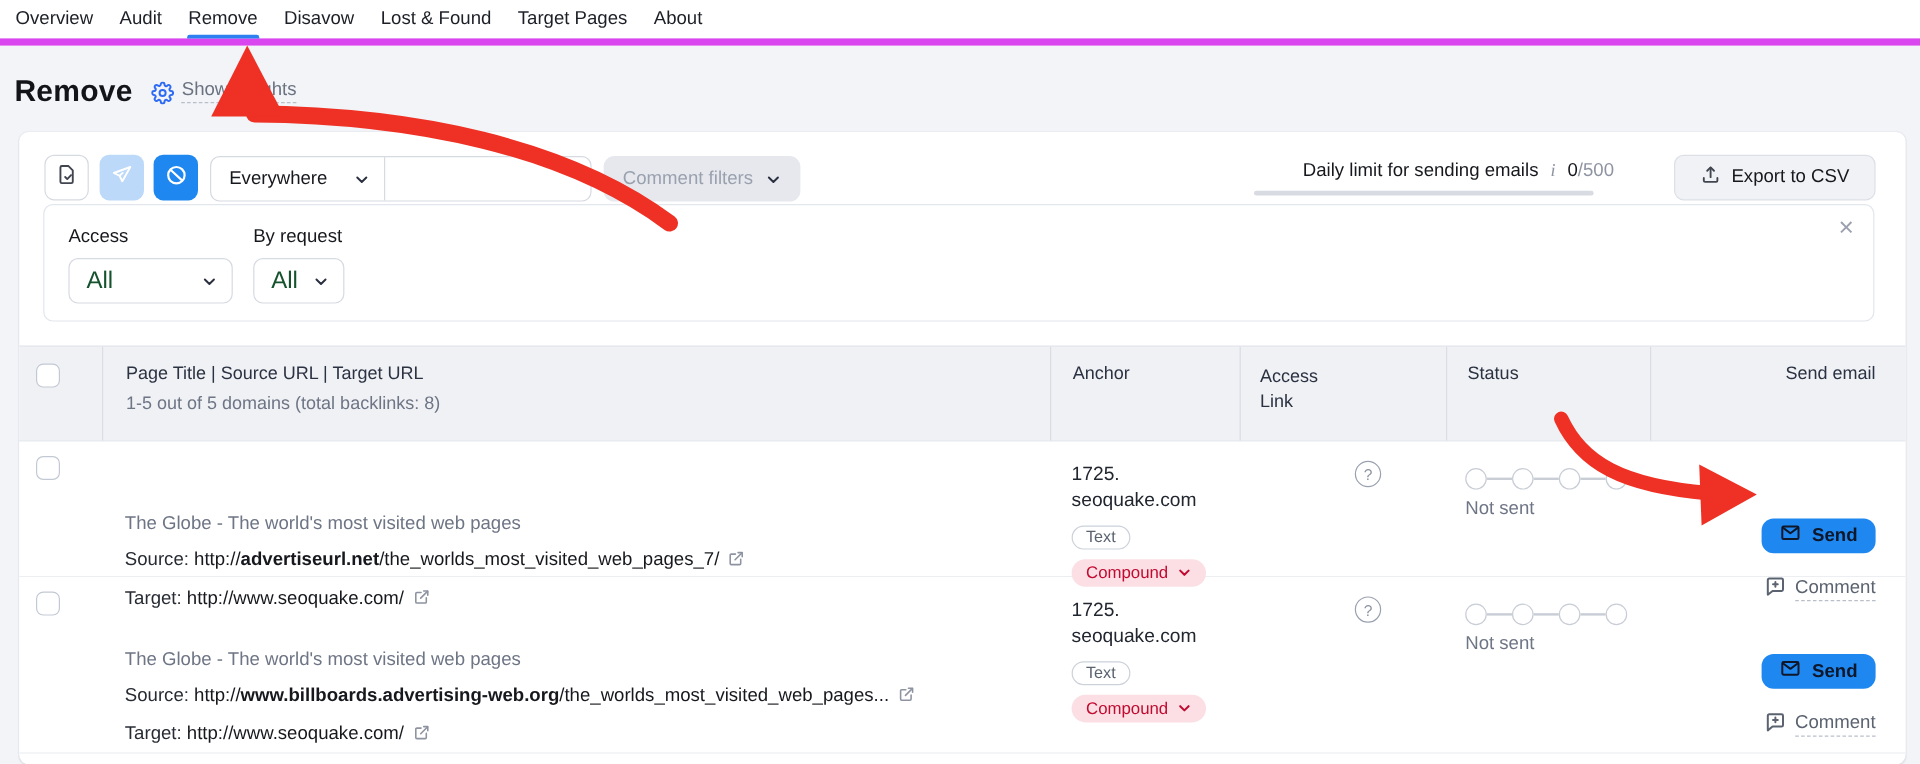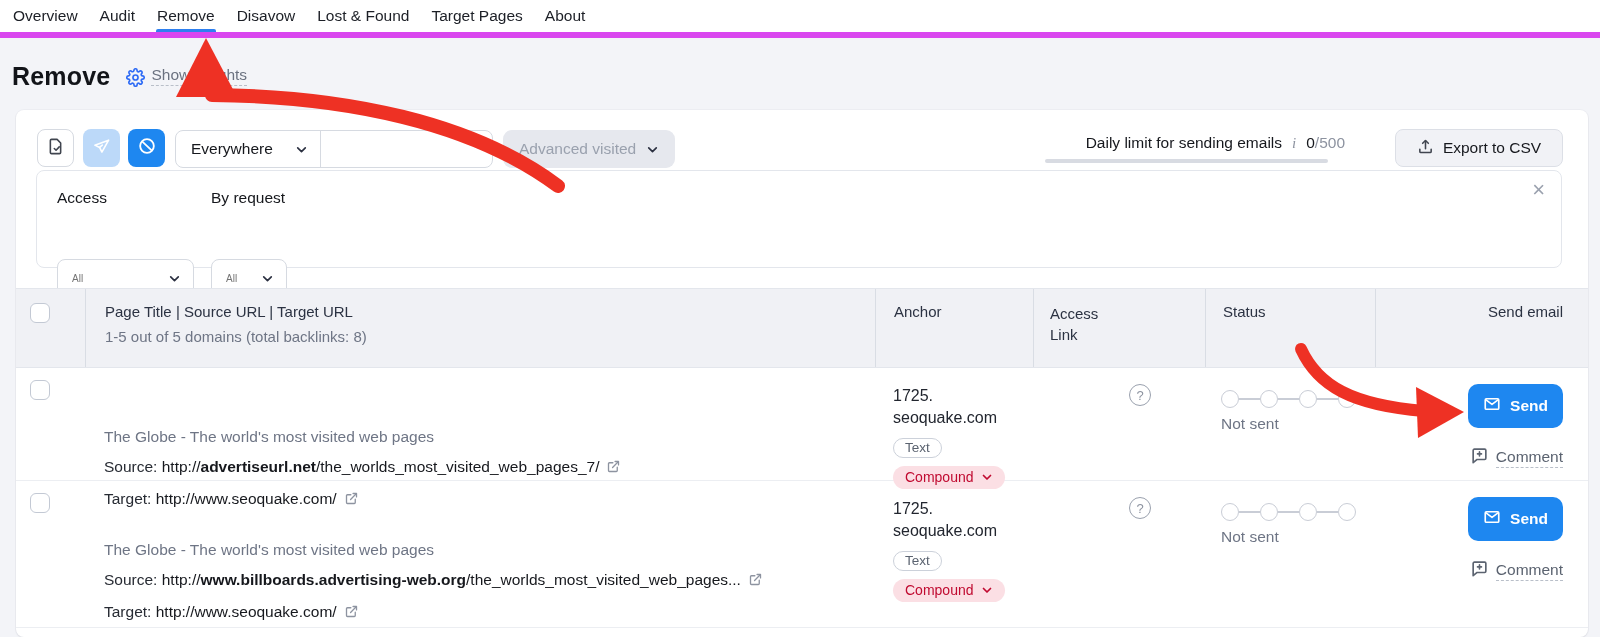--- a/index.html
+++ b/index.html
@@ -41,21 +41,21 @@
   .limit-val b { font-weight:400; color:#16181d; }
   .limit-val span { color:#8d93a0; }
   .daily-bar { margin-top:7px; height:4px; background:#d8dbe2; border-radius:2px; width:283px; margin-left:16px; }
 
   .export-btn { position:absolute; left:1379px; top:19px; height:38px; width:168px; background:#f1f2f6; border:1px solid #dcdfe6; border-radius:8px; display:flex; align-items:center; justify-content:center; gap:9px; font-size:15.5px; color:#16181d; cursor:pointer; }
   .export-btn svg { color:#40454f; }
 
   
   .filter-panel { position:absolute; left:20px; top:60px; width:1526px; height:98px; border:1px solid #e3e6ec; border-radius:8px; background:#fff; }
   .f-label { position:absolute; top:18px; font-size:15.5px; color:#16181d; }
-  .f-select { position:absolute; top:44px; height:38px; border:1px solid #d6dae1; border-radius:8px; display:flex; align-items:center; justify-content:space-between; padding:0 12px 0 14px; font-size:10px; color:#737373; cursor:pointer; background:#fff;margin-top:44px; }
+  .f-select { position:absolute; top:44px; height:38px; border:1px solid #d6dae1; border-radius:8px; display:flex; align-items:center; justify-content:space-between; padding:0 12px 0 14px; font-size:20px; color:#14532d; cursor:pointer; background:#fff; }
   .panel-close { position:absolute; right:16px; top:8px; font-size:22px; color:#9aa1ae; cursor:pointer; line-height:1; }
 
   
   .tbl { position:absolute; left:0; top:178px; width:1572px; }
   .grid { display:grid; grid-template-columns:69px 790px 158px 172px 170px 213px; }
   .thead { background:#f0f1f5; border-top:1px solid #e3e6ec; border-bottom:1px solid #e3e6ec; height:80px; font-size:15px; color:#2b3242; }
   .thead > div { padding-top:14px; }
   .thead > div + div { border-left:1px solid #d9dde4; }
   .th-check { padding-left:14px; }
   .th-main { padding-left:19px; }
@@ -89,21 +89,21 @@
   .cell-access { padding:16px 0 0 96px; }
   .q-icon { width:22px; height:22px; border:1.5px solid #9aa1ae; border-radius:50%; color:#8d93a0; font-size:13px; display:flex; align-items:center; justify-content:center; cursor:pointer; }
 
   .cell-status { padding:22px 0 0 16px; }
   .stepper { display:flex; align-items:center; width:135px; }
   .step { width:18px; height:18px; border:1.5px solid #c9cdd6; border-radius:50%; background:#fff; flex:none; }
   .step-line { height:2px; background:#c9cdd6; flex:1; }
   .status-txt { margin-top:7px; font-size:15.5px; color:#6e7585; }
 
   .cell-send { padding:16px 25px 0 0; text-align:right; }
-  .send-btn { display:inline-flex; align-items:center; gap:9px; height:44px; padding:0 15px; background:#1e87f0; border:none; border-radius:10px; color:#ffffff; font-size:15.5px; font-weight:700; cursor:pointer; font-family:inherit; }
+  .send-btn { display:inline-flex; align-items:center; gap:9px; height:29px; padding:0 15px; background:#1e87f0; border:none; border-radius:10px; color:#0f172a; font-size:15.5px; font-weight:700; cursor:pointer; font-family:inherit;margin-top:48px; }
   .comment-link { display:inline-flex; align-items:center; gap:7px; margin-top:18px; color:#5b6370; font-size:15.5px; cursor:pointer; }
   .comment-link .c-txt { border-bottom:1px dashed #b9bfc9; padding-bottom:1px; }
 
   .chev { display:inline-flex; }
 
   
   .arrows { position:absolute; left:0; top:0; width:1600px; height:637px; pointer-events:none; z-index:60; }
 </style>
 </head>
 <body>
@@ -161,21 +161,21 @@
       <span>Everywhere</span>
       <span class="chev">
         <svg width="13" height="13" viewBox="0 0 24 24" fill="none" stroke="#2b3040" stroke-width="3" stroke-linecap="round" stroke-linejoin="round">
             <path d="M5 9l7 7 7-7"></path>
           </svg>
       </span>
     </div>
   </div>
 
   <div class="adv-btn">
-    <span>Advanced visited</span>
+    <span>Comment filters</span>
     <span class="chev">
       <svg width="13" height="13" viewBox="0 0 24 24" fill="none" stroke="currentColor" stroke-width="3" stroke-linecap="round" stroke-linejoin="round">
           <path d="M5 9l7 7 7-7"></path>
         </svg>
     </span>
   </div>
 
   <div class="daily">
     <div class="daily-row">
       <span>Daily limit for sending emails</span>

